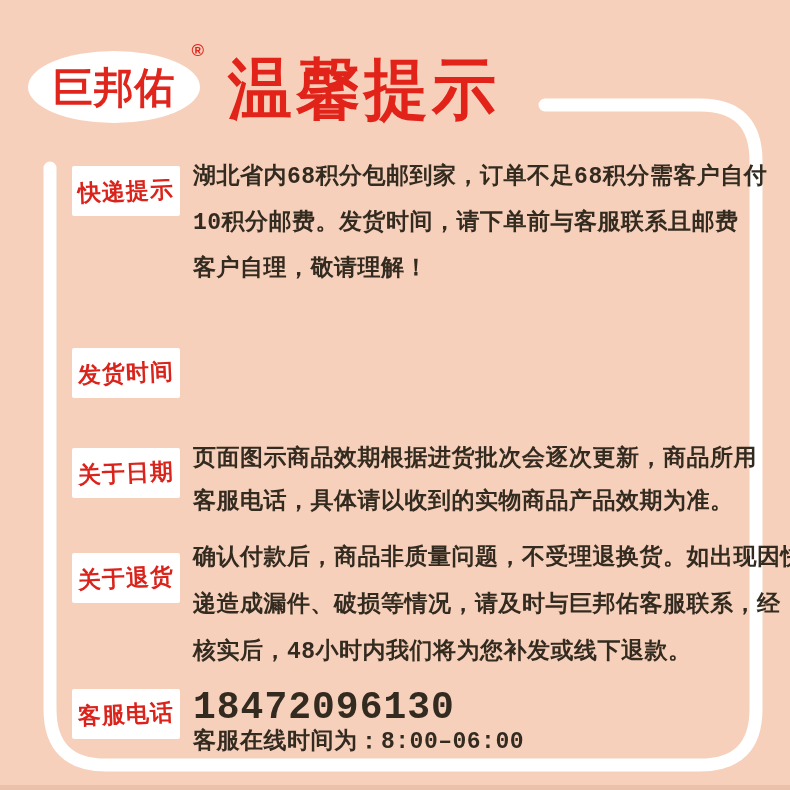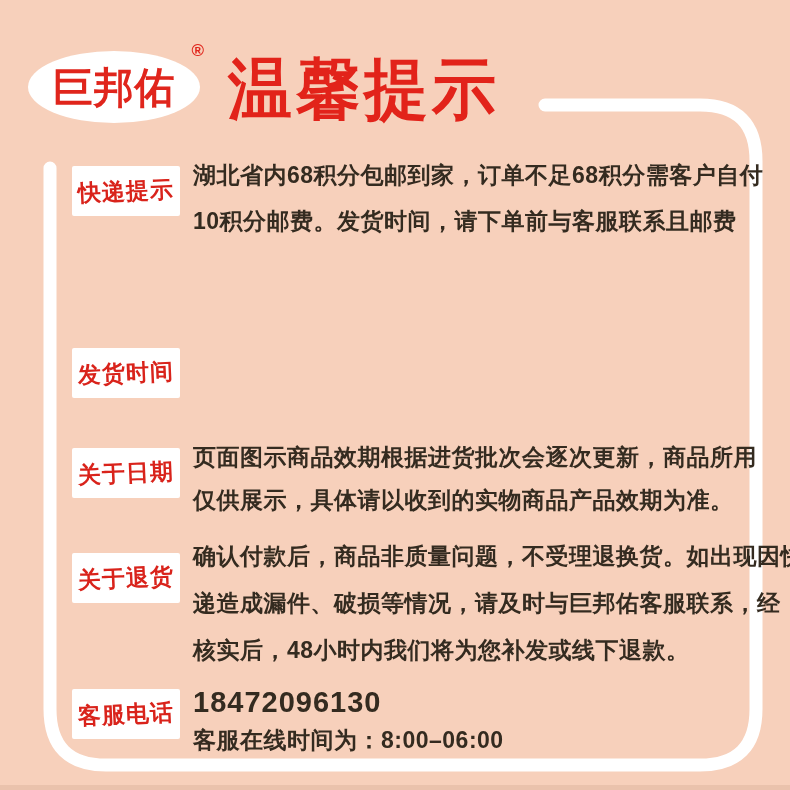--- a/index.html
+++ b/index.html
@@ -79,26 +79,27 @@
   }
   
   .sec-text {
     position: absolute;
     left: 193px;
     color: #342b20;
     font-weight: 700;
     font-size: 23px;
     letter-spacing: 0.5px;
     white-space: nowrap;
+    font-family: Liberation Mono, monospace;
   }
   .sec-text .line { height: 46px; }
   .sec3 .line { height: 43px; }
   .sec4 .line { height: 47px; }
   .phone-line {
-    font-size: 29px;
+    font-size: 38px;
     height: 39px;
     letter-spacing: 1px;
   }
   .online-line { height: 40px; }
   
   .bottom-strip {
     position: absolute;
     left: 0; bottom: 0;
     width: 100%; height: 5px;
     background: #eac2ac;
@@ -119,32 +120,33 @@
   </div>
 
   <div class="page-title">温馨提示</div>
 
   <div class="label-box" style="top:166px">
     <span>快递提示</span>
   </div>
   <div class="sec-text sec1" style="top:160px">
     <div class="line">湖北省内68积分包邮到家，订单不足68积分需客户自付</div>
     <div class="line">10积分邮费。发货时间，请下单前与客服联系且邮费</div>
+    <div class="line">客户自理，敬请理解！</div>
   </div>
 
   <div class="label-box" style="top:348px">
     <span>发货时间</span>
   </div>
 
   <div class="label-box" style="top:448px">
     <span>关于日期</span>
   </div>
   <div class="sec-text sec3" style="top:442px">
     <div class="line">页面图示商品效期根据进货批次会逐次更新，商品所用</div>
-    <div class="line">仅供展示，具体请以收到的实物商品产品效期为准。</div>
+    <div class="line">客服电话，具体请以收到的实物商品产品效期为准。</div>
   </div>
 
   <div class="label-box" style="top:553px">
     <span>关于退货</span>
   </div>
   <div class="sec-text sec4" style="top:541px">
     <div class="line">确认付款后，商品非质量问题，不受理退换货。如出现因快</div>
     <div class="line">递造成漏件、破损等情况，请及时与巨邦佑客服联系，经</div>
     <div class="line">核实后，48小时内我们将为您补发或线下退款。</div>
   </div>

